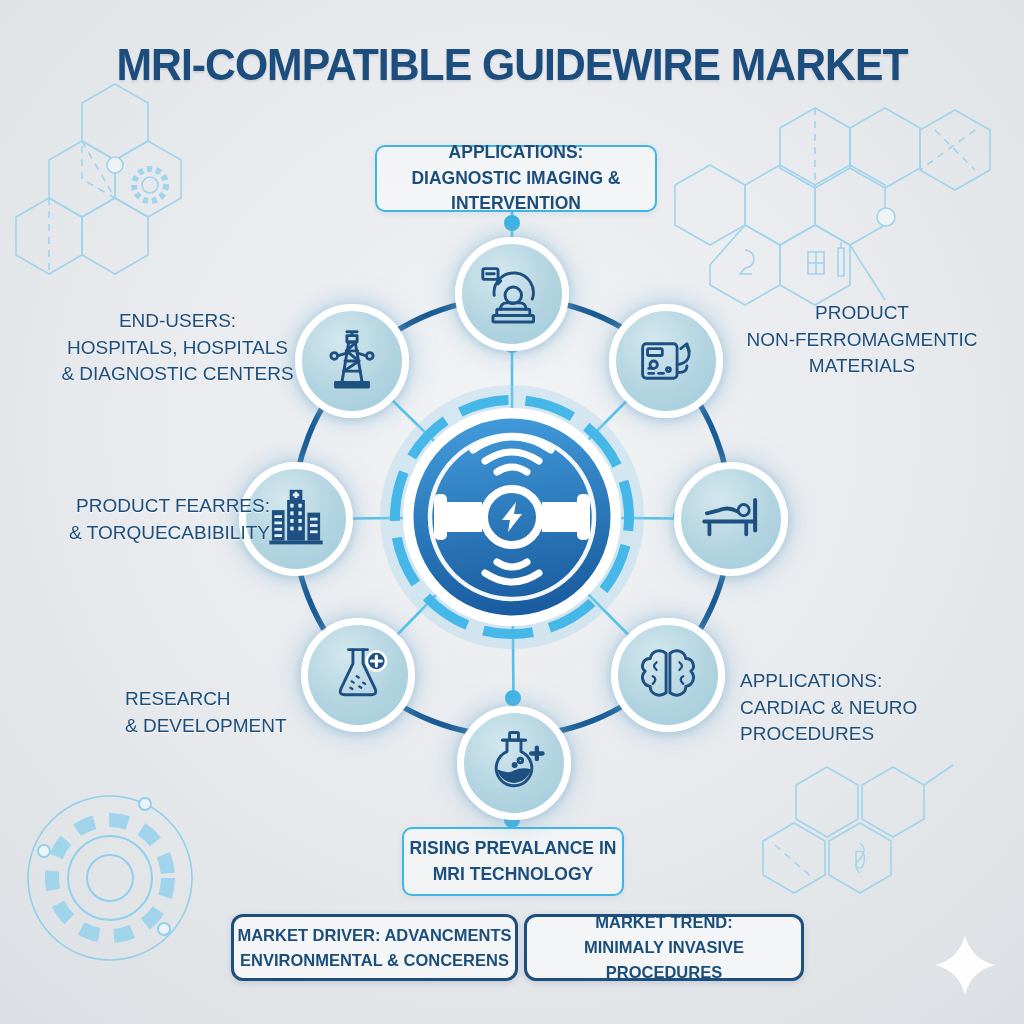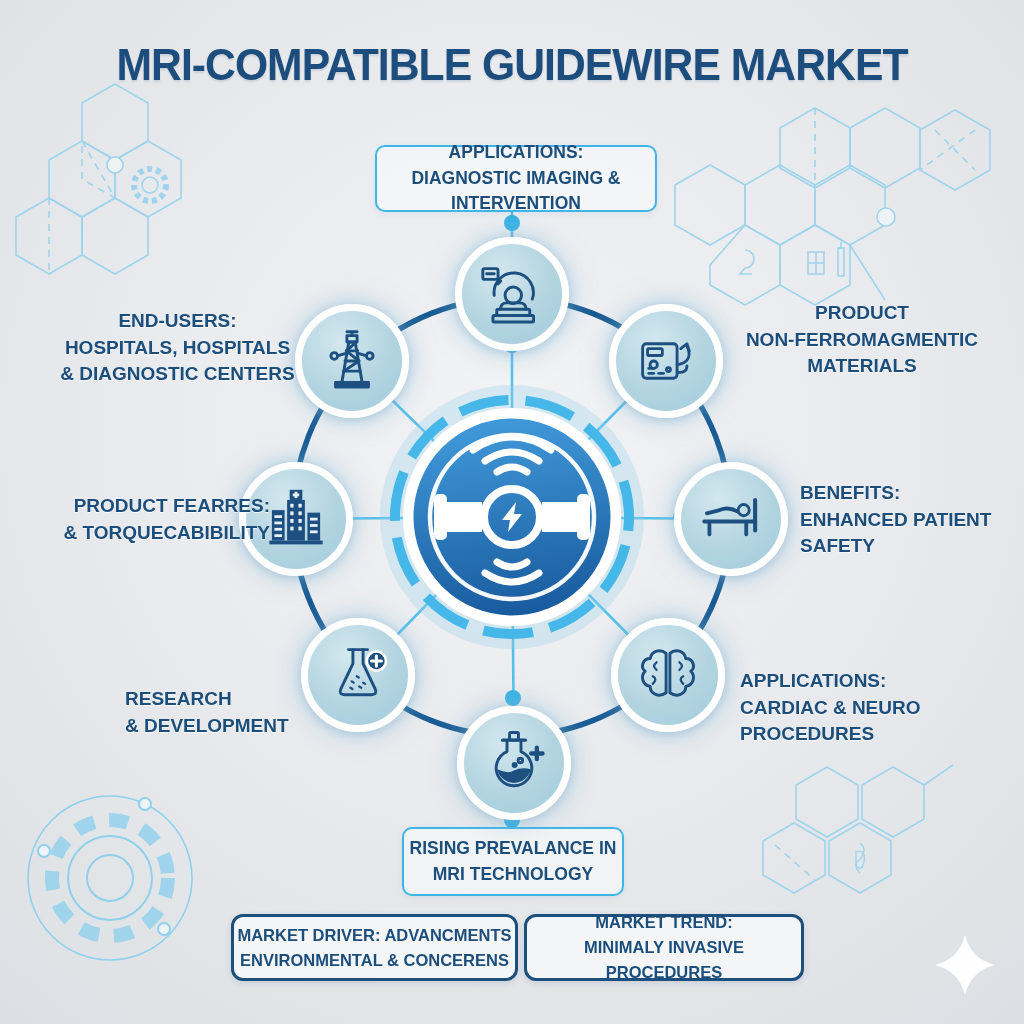--- a/index.html
+++ b/index.html
@@ -27,21 +27,21 @@
     white-space:pre-line;box-shadow:0 2px 6px rgba(40,70,110,.15);
   }
   .node{
     position:absolute;width:100px;height:100px;border-radius:50%;
     border:7px solid #ffffff;
     background:radial-gradient(circle at 38% 30%, #d3e7ee 0%, #b2d4e0 55%, #a3ccdb 100%);
     box-shadow:0 0 26px rgba(130,185,215,.65), 0 2px 8px rgba(80,130,170,.25);
     display:flex;align-items:center;justify-content:center;
   }
   .nlabel{
-    position:absolute;color:#1c4e7c;font-weight:bold;font-size:19px;line-height:1.4;
+    position:absolute;color:#1c4e7c;font-weight:normal;font-size:19px;line-height:1.4;
     white-space:pre-line;text-shadow:0 1px 1px rgba(255,255,255,.8);
   }
   .nicon{stroke:#1d5080;stroke-width:2.3;fill:none;stroke-linecap:round;stroke-linejoin:round;}
 </style>
 </head>
 <body>
 
 <div id="canvas">
 
   <svg class="abs" style="left:0;top:0" width="1024" height="1024" viewBox="0 0 1024 1024">
@@ -278,23 +278,20 @@
       <rect x="-13" y="17" width="26" height="3.5" fill="#1d5080"></rect>
     </svg>
   </div>
 
   <div class="nlabel" style="left:55px;top:308px;width:245px;text-align:center">END-USERS:
 HOSPITALS, HOSPITALS
 &amp; DIAGNOSTIC CENTERS</div>
   <div class="nlabel" style="left:737px;top:300px;width:250px;text-align:center">PRODUCT
 NON-FERROMAGMENTIC
 MATERIALS</div>
-  <div class="nlabel" style="left:800px;top:480px;width:210px;text-align:left">BENEFITS:
-ENHANCED PATIENT
-SAFETY</div>
   <div class="nlabel" style="left:740px;top:668px;width:230px;text-align:left">APPLICATIONS:
 CARDIAC &amp; NEURO
 PROCEDURES</div>
   <div class="nlabel" style="left:125px;top:686px;width:210px;">RESEARCH
 &amp; DEVELOPMENT</div>
   <div class="nlabel" style="left:45px;top:493px;width:225px;text-align:right">PRODUCT FEARRES:
 &amp; TORQUECABIBILITY</div>
 
 </div>
 

